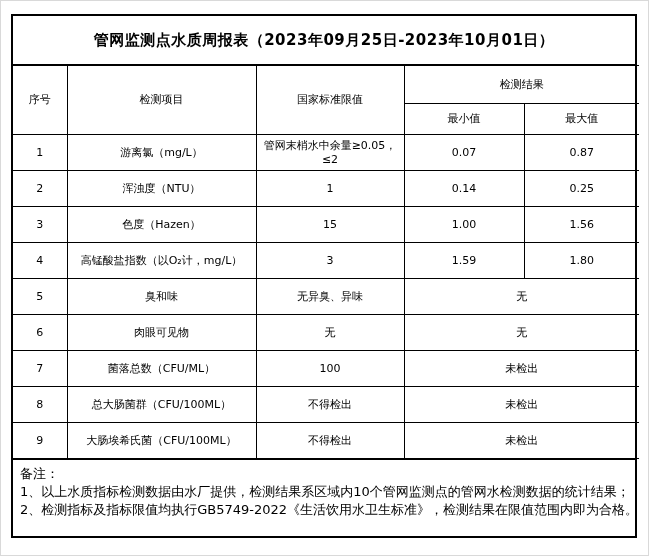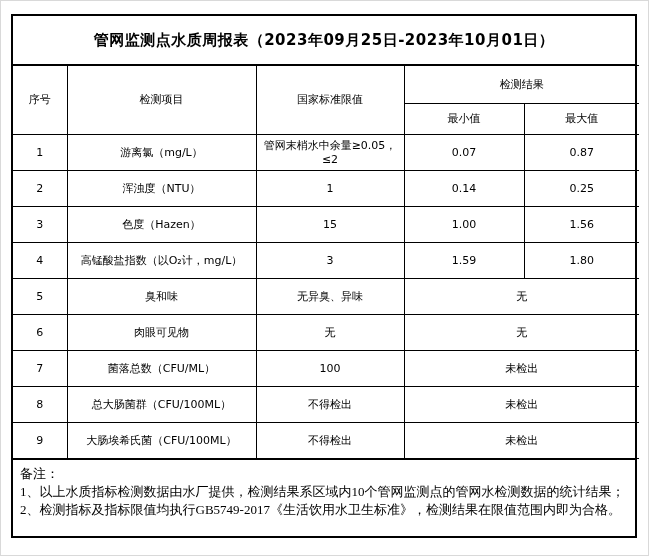--- a/index.html
+++ b/index.html
@@ -67,21 +67,20 @@
   table.report th:first-child, table.report td:first-child { border-left: none; margin-left: 44px; }
   table.report th:last-child,  table.report td.last,
   table.report th.last { border-right: none; }
   .notes {
     flex: 1 1 auto;
     border-top: 1px solid #000000;
     padding: 5px 7px;
     font-size: 13px;
     line-height: 1.4;
     text-align: left;
-    font-family: Liberation Serif, serif;
   }
   .notes div { white-space: nowrap; }
 </style>
 </head>
 <body>
 
 <div class="page">
   <div class="frame">
 
     <div class="title-row">管网监测点水质周报表（2023年09月25日-2023年10月01日）</div>
@@ -163,17 +162,17 @@
           <td>大肠埃希氏菌（CFU/100ML）</td>
           <td>不得检出</td>
           <td colspan="2" class="last">未检出</td>
         </tr>
       </tbody>
     </table>
 
     <div class="notes">
       <div>备注：</div>
       <div>1、以上水质指标检测数据由水厂提供，检测结果系区域内10个管网监测点的管网水检测数据的统计结果；</div>
-      <div>2、检测指标及指标限值均执行GB5749-2017《生活饮用水卫生标准》，检测结果在限值范围内即为合格。</div>
+      <div>2、检测指标及指标限值均执行GB5749-2022《生活饮用水卫生标准》，检测结果在限值范围内即为合格。</div>
     </div>
 
   </div>
 </div>
 
 </body></html>

